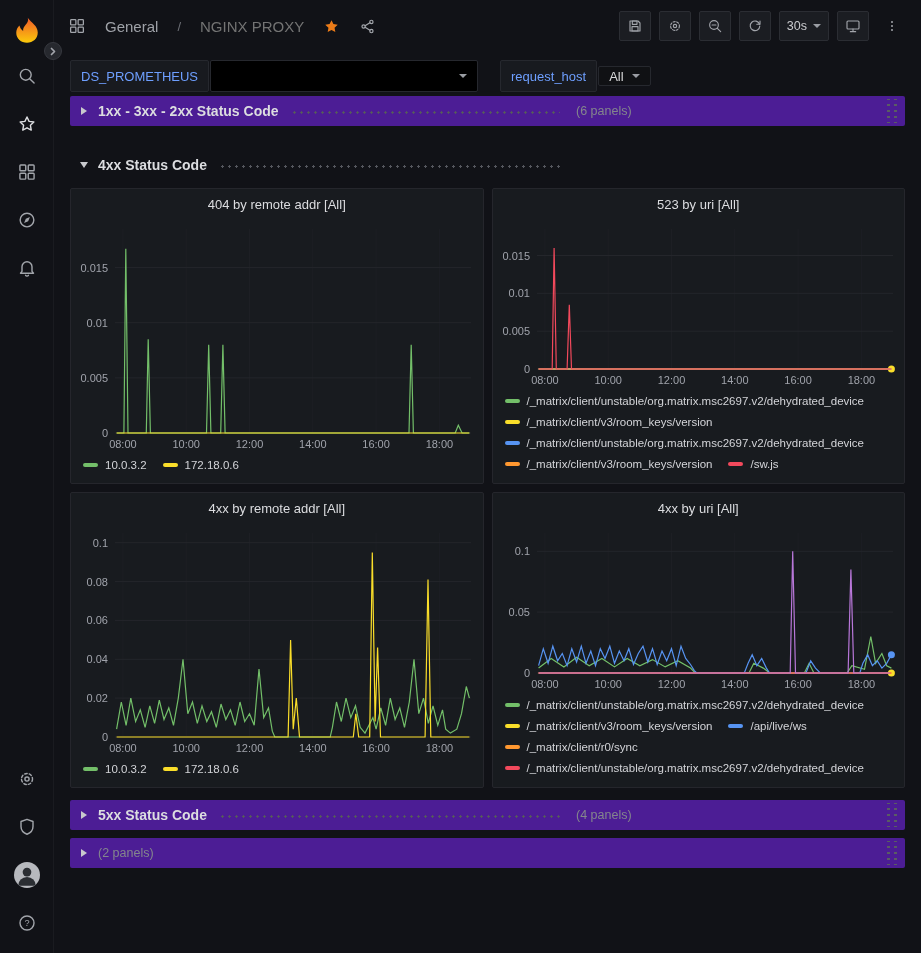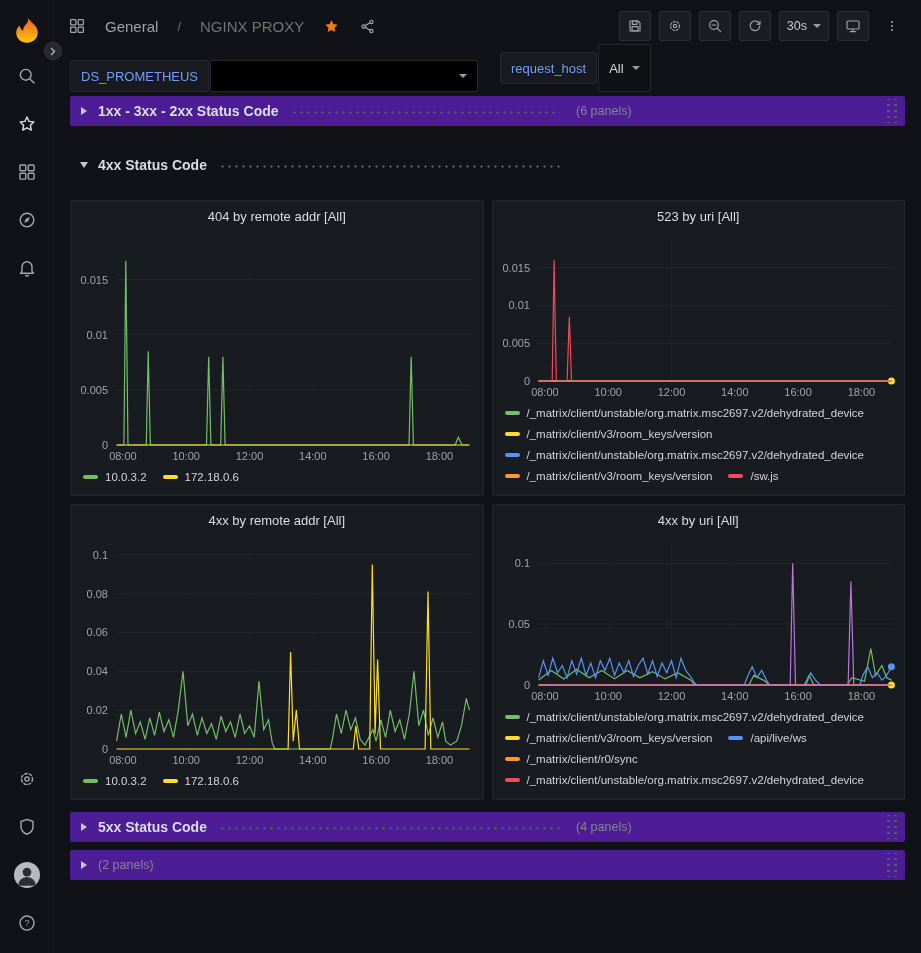--- a/index.html
+++ b/index.html
@@ -37,21 +37,21 @@
   .caret{width:0;height:0;border-left:4px solid transparent;border-right:4px solid transparent;
          border-top:4.5px solid #9a9da3}
 
   
   .subbar{height:38px;flex:none;display:flex;align-items:flex-end;padding:0 16px;margin-top:2px}
   .var-group{display:flex;align-items:center;margin-right:22px;gap:1px}
   .var-label{height:32px;display:flex;align-items:center;padding:0 10px;background:#181a1f;
              border:1px solid #26282e;border-radius:2px;color:#6e9fff;font-size:13px;cursor:pointer}
   .var-select{height:32px;display:flex;align-items:center;justify-content:flex-end;padding:0 10px;
               background:#000;border:1px solid #26282e;border-radius:2px;width:268px;cursor:pointer}
-  .var-value{height:48px;display:flex;align-items:center;gap:8px;padding:9px 10px;background:#101114;
+  .var-value{height:20px;display:flex;align-items:center;gap:8px;padding:9px 10px;background:#101114;
              border:1px solid #26282e;border-radius:2px;color:#d8d9da;cursor:pointer}
 
   
   .content{flex:1;padding:0 16px;min-height:0}
   .row{display:flex;align-items:center;height:30px;border-radius:2px;cursor:pointer;padding:0 6px}
   .row.collapsed{background:#4c1d95}
   .row.r1{margin-top:4px}
   .row.r2{margin-top:24px}
   .row.r3{margin-top:12px}
   .row.r4{margin-top:8px}
@@ -64,21 +64,21 @@
   .row-title{font-size:14px;font-weight:700;color:#dcdde0;white-space:nowrap;margin-left:6px}
   .leader{flex:1;height:3px;margin:3px 10px 0 12px;background-image:radial-gradient(circle,#55575e 1.1px,transparent 1.3px);
           background-size:7px 3px;background-position:0 50%;background-repeat:repeat-x}
   .row-count{color:#84868d;font-size:12.5px;white-space:nowrap;margin-left:6px}
   .row-spacer{flex:1}
   .drag{width:15px;height:24px;flex:none;cursor:grab;
         background-image:radial-gradient(circle,#5a5c63 1.2px,transparent 1.4px);
         background-size:7px 6px;background-position:1px 3px;background-repeat:repeat}
 
   
-  .panels-grid{display:grid;grid-template-columns:1fr 1fr;gap:8px;margin-top:20px;margin-bottom:2px}
+  .panels-grid{display:grid;grid-template-columns:1fr 1fr;gap:8px;margin-top:8px;margin-bottom:2px}
   .panel{background:#181b1f;border:1px solid #25262c;border-radius:2px;height:296px;
          display:flex;flex-direction:column;overflow:hidden}
   .panel-header{height:30px;flex:none;display:flex;align-items:center;justify-content:center;
                 font-size:13px;font-weight:500;color:#dcdde0;cursor:pointer}
   .chart{width:100%;flex:none}
   .chart-tall{height:234px}
   .chart-short{height:170px}
   .legend{flex:1;display:flex;flex-wrap:wrap;align-content:flex-start;column-gap:16px;row-gap:1px;
           padding:2px 8px 4px 12px;overflow:hidden;font-size:11.5px;line-height:20px;color:#d3d4d8}
   .legend-item{display:flex;align-items:center;white-space:nowrap;cursor:pointer}

